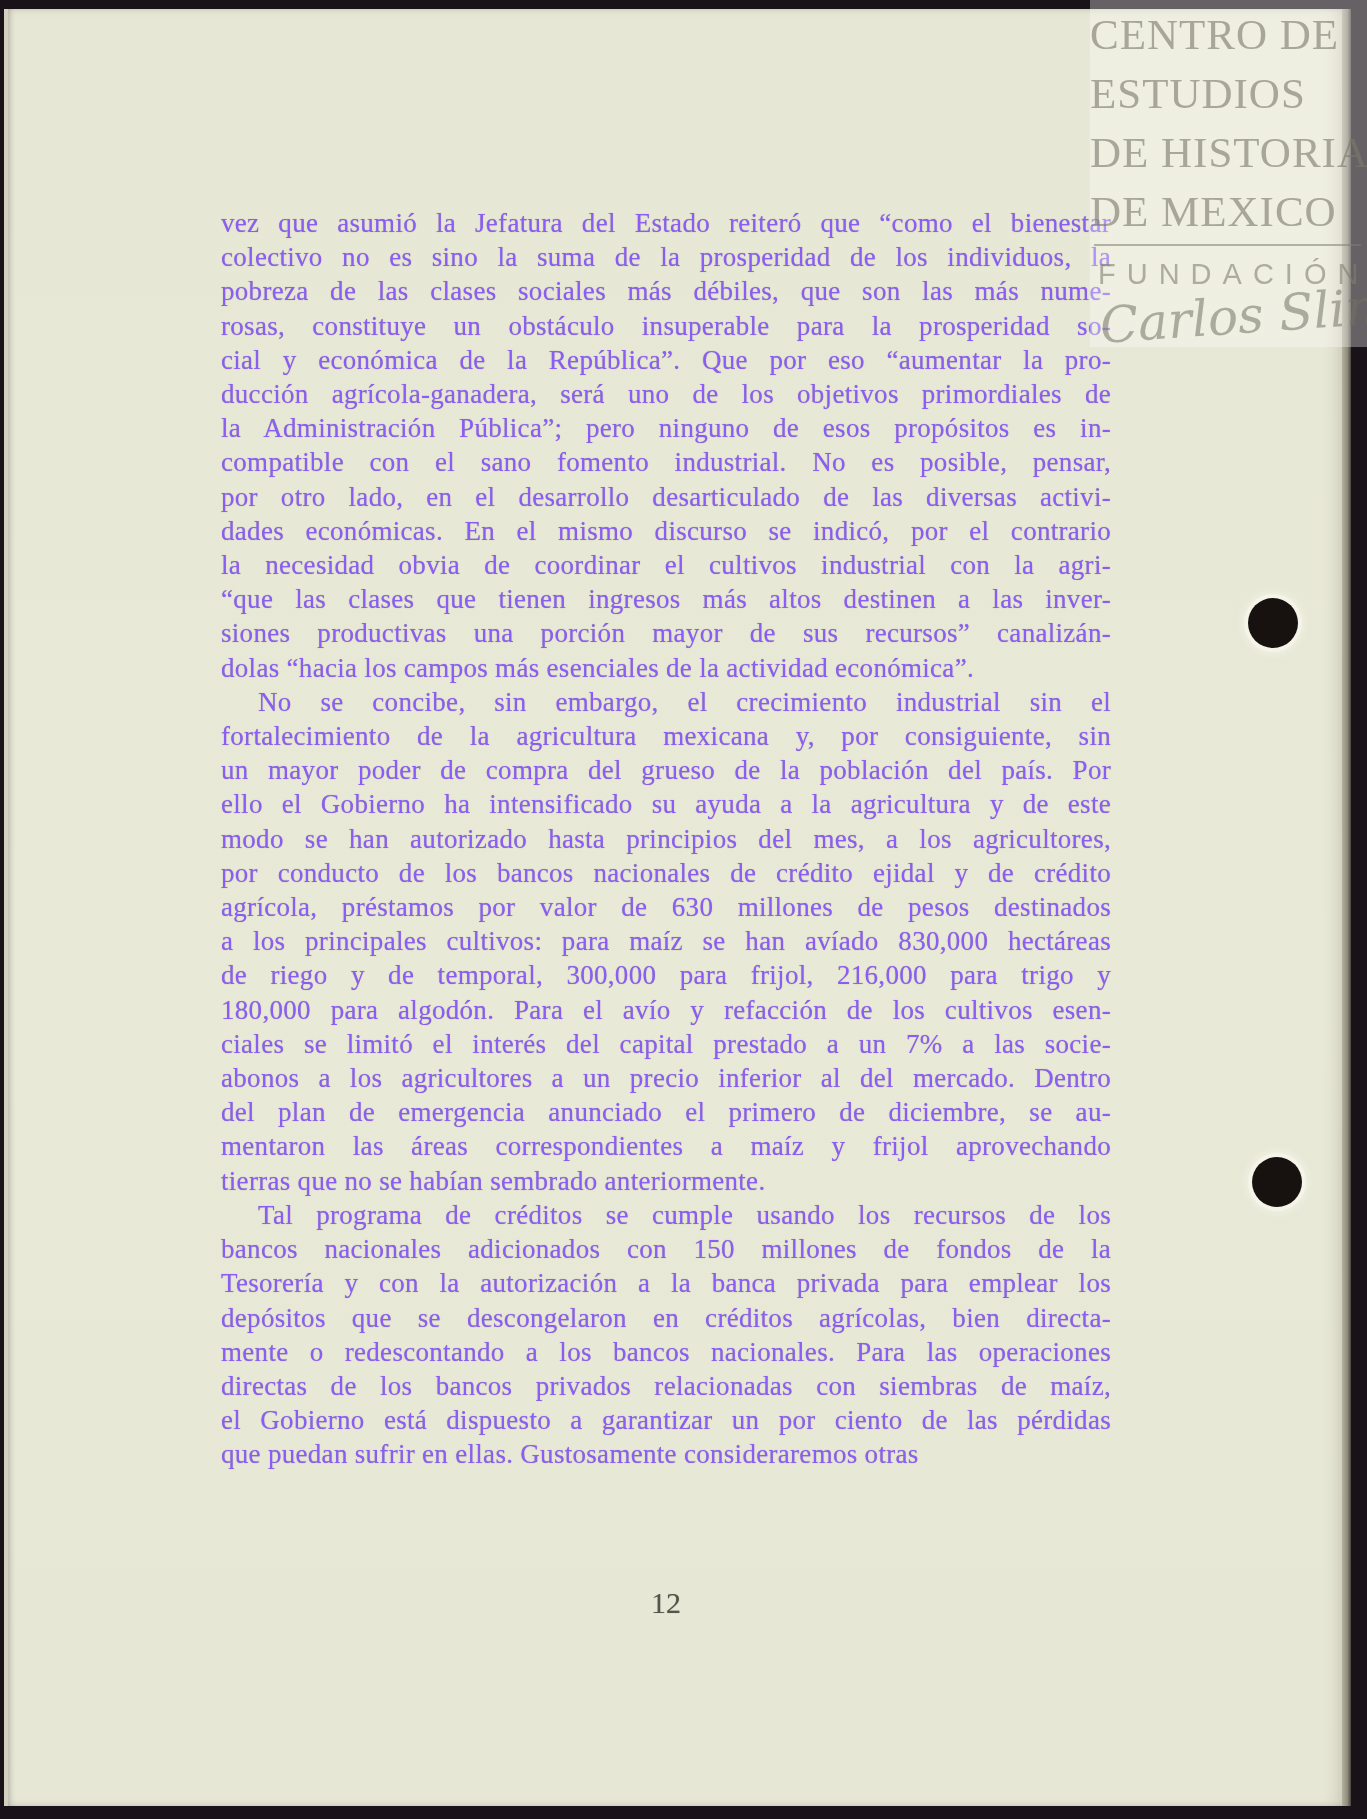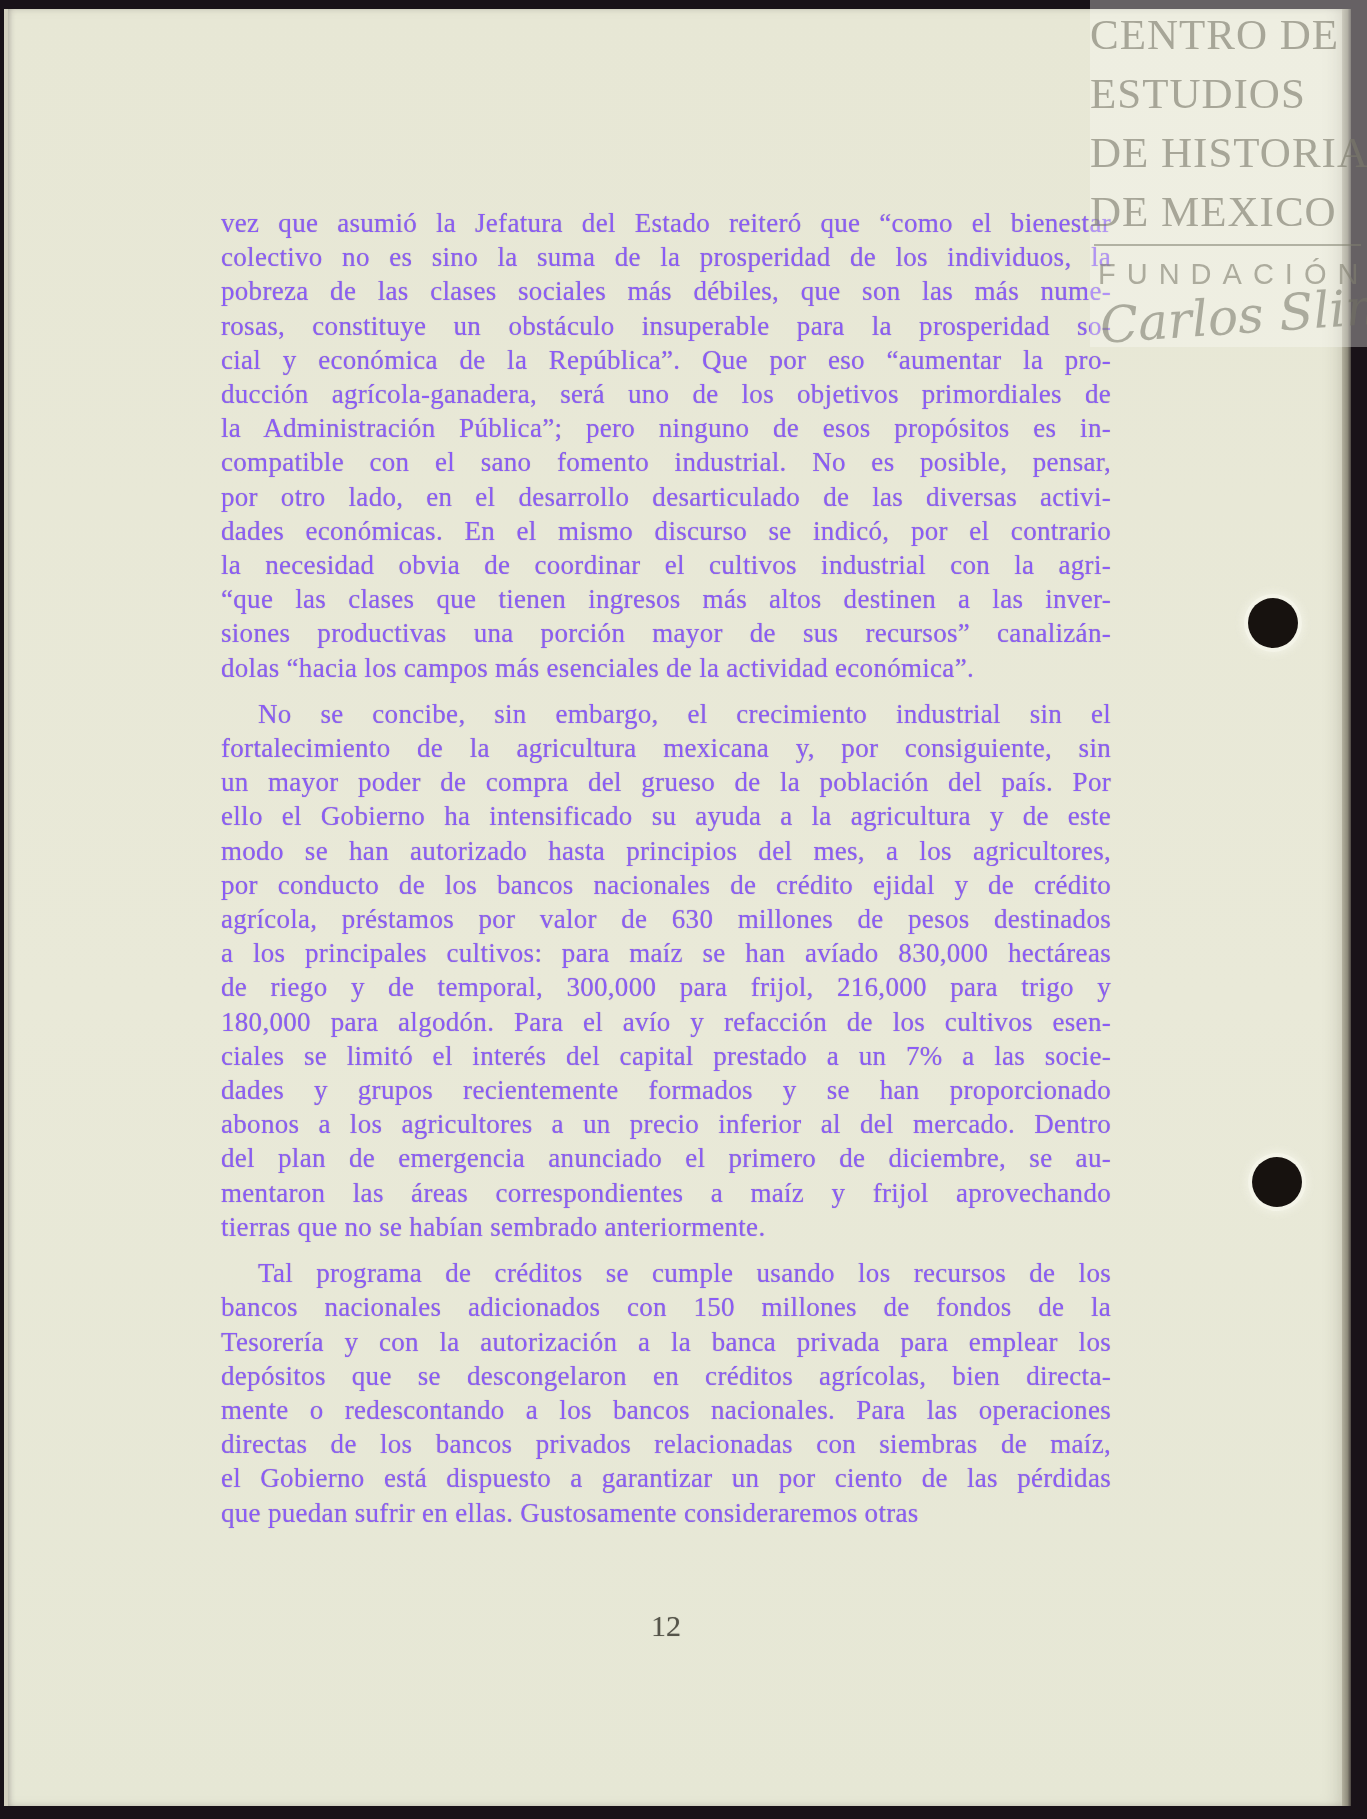--- a/index.html
+++ b/index.html
@@ -19,29 +19,28 @@
     position:absolute;left:1342px;top:9px;width:9px;height:1797px;
     background:linear-gradient(90deg,#b3b09e 0%,#8f8c7c 60%,#4a4440 100%);
   }
   
   .body-text{
     position:absolute;left:221px;top:206px;width:890px;
     font-size:27px;line-height:34.2px;color:#8b5cf6;
     letter-spacing:.3px;
     text-shadow:0 0 1px rgba(80,79,67,.45);
   }
-  .para+.para{margin-top:12px;}
+  .para+.para{margin-top:0;}
   .line{text-align:justify;text-align-last:justify;white-space:normal;}
   .line.last{text-align-last:left;}
   .para.indent .line:first-child{text-indent:37px;}
   .page-number{
     position:absolute;left:221px;top:1586px;width:890px;
     text-align:center;font-size:30px;color:#55544a;
     text-shadow:0 0 1px rgba(80,79,67,.45);
-    margin-top:23px;
   }
   
   .punch-hole{
     position:absolute;width:50px;height:50px;border-radius:50%;
     background:#17120f;box-shadow:0 0 0 4px rgba(245,244,233,.85), 0 0 9px 6px rgba(248,247,238,.55);
   }
   .punch-hole.top{left:1248px;top:598px;}
   .punch-hole.bottom{left:1252px;top:1157px;}
   
   .watermark{
@@ -101,21 +100,20 @@
         <div class="line">fortalecimiento de la agricultura mexicana y, por consiguiente, sin</div>
         <div class="line">un mayor poder de compra del grueso de la población del país. Por</div>
         <div class="line">ello el Gobierno ha intensificado su ayuda a la agricultura y de este</div>
         <div class="line">modo se han autorizado hasta principios del mes, a los agricultores,</div>
         <div class="line">por conducto de los bancos nacionales de crédito ejidal y de crédito</div>
         <div class="line">agrícola, préstamos por valor de 630 millones de pesos destinados</div>
         <div class="line">a los principales cultivos: para maíz se han avíado 830,000 hectáreas</div>
         <div class="line">de riego y de temporal, 300,000 para frijol, 216,000 para trigo y</div>
         <div class="line">180,000 para algodón. Para el avío y refacción de los cultivos esen-</div>
         <div class="line">ciales se limitó el interés del capital prestado a un 7% a las socie-</div>
-        <div class="line">dades y grupos recientemente formados y se han proporcionado</div>
         <div class="line">abonos a los agricultores a un precio inferior al del mercado. Dentro</div>
         <div class="line">del plan de emergencia anunciado el primero de diciembre, se au-</div>
         <div class="line">mentaron las áreas correspondientes a maíz y frijol aprovechando</div>
         <div class="line last">tierras que no se habían sembrado anteriormente.</div>
       </div>
       <div class="para indent">
         <div class="line">Tal programa de créditos se cumple usando los recursos de los</div>
         <div class="line">bancos nacionales adicionados con 150 millones de fondos de la</div>
         <div class="line">Tesorería y con la autorización a la banca privada para emplear los</div>
         <div class="line">depósitos que se descongelaron en créditos agrícolas, bien directa-</div>

